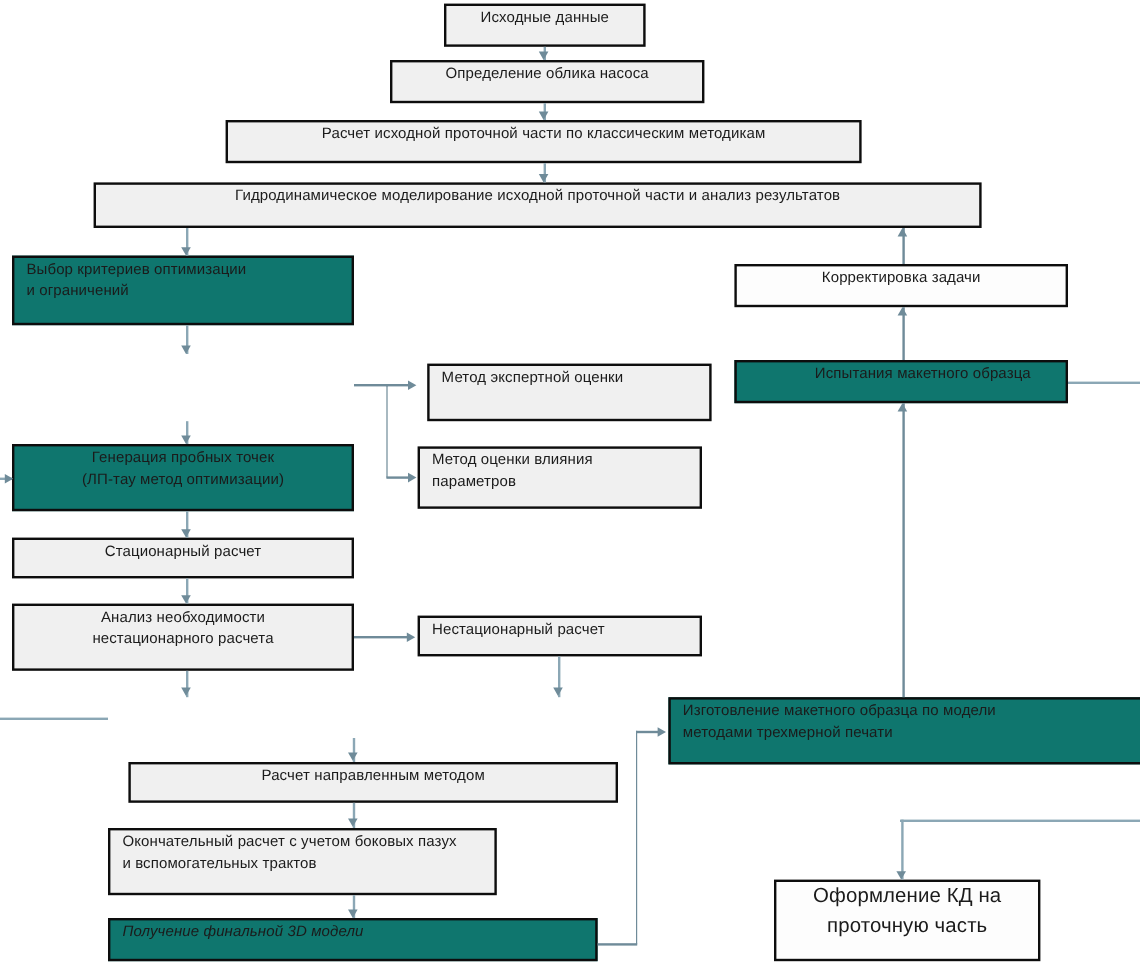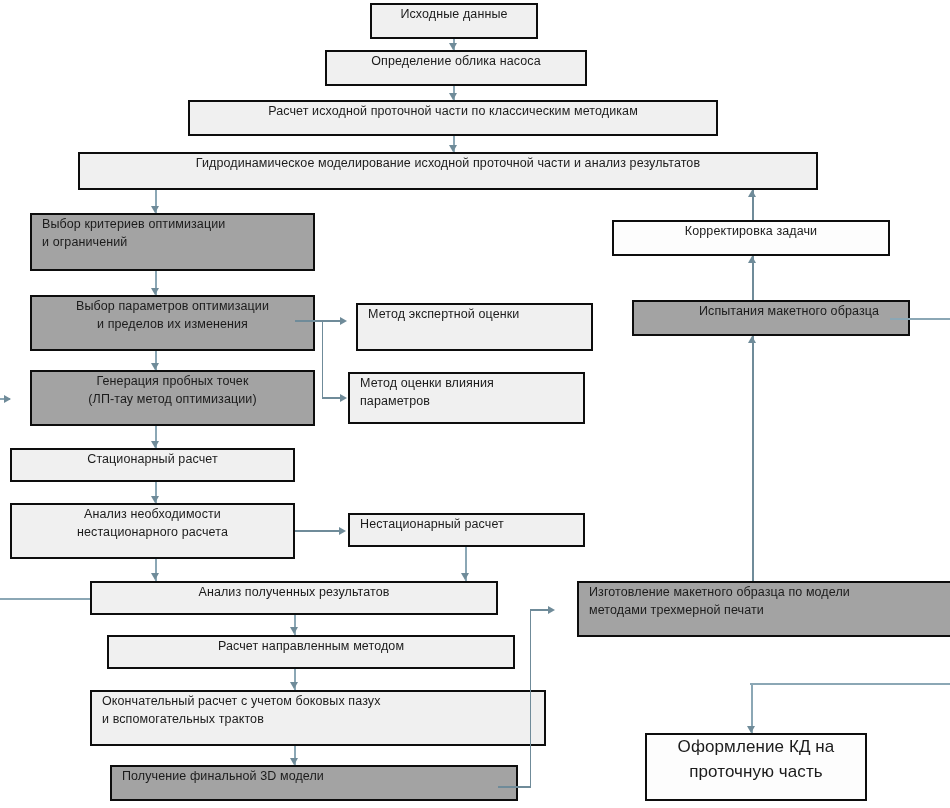--- a/index.html
+++ b/index.html
@@ -5,21 +5,21 @@
   html,body{margin:0;padding:0;background:#ffffff;}
   body{font-family:"Liberation Sans","DejaVu Sans",sans-serif;}
   #canvas{position:relative;width:950px;height:808px;background:#fff;overflow:hidden;}
   .node{position:absolute;box-sizing:border-box;border:2px solid #0d0d0d;
         display:flex;align-items:flex-start;font-size:12.5px;color:#1b1b1b;
         line-height:1.45;letter-spacing:.1px;}
   .node.center{justify-content:center;text-align:center;}
   .node.left{justify-content:flex-start;text-align:left;padding-left:10px;}
   .fill-white{background:#fdfdfd;}
   .fill-grey{background:#f0f0f0;}
-  .fill-blue{background:#a3a3a3;margin-left:20px;}
+  .fill-blue{background:#0f766e;}
   .node.big{font-size:17px;}
   .node .txt{white-space:pre-line;display:block;width:100%;}
   .conn{position:absolute;background:#8ba7b5;}
   .conn.h{height:1.6px;}
   .conn.v{width:1.6px;}
   .conn.dk{background:#6f8b99;}
   .arrow{position:absolute;width:0;height:0;}
   .arrow.down{border-left:4.5px solid transparent;border-right:4.5px solid transparent;border-top:7px solid #6f8b99;}
   .arrow.up{border-left:4.5px solid transparent;border-right:4.5px solid transparent;border-bottom:7px solid #6f8b99;}
   .arrow.right{border-top:4.5px solid transparent;border-bottom:4.5px solid transparent;border-left:7px solid #6f8b99;}
@@ -43,24 +43,20 @@
 
   <div class="node center fill-grey" style="left:78px;top:152px;width:740px;height:38px;">
       <span class="txt">Гидродинамическое моделирование исходной проточной части и анализ результатов</span>
     </div>
 
   <div class="node left fill-blue" style="left:10px;top:213px;width:285px;height:58px;">
       <span class="txt">Выбор критериев оптимизации
 и ограничений</span>
     </div>
 
-  <div class="node center fill-blue" style="left:10px;top:295px;width:285px;height:56px;">
-      <span class="txt">Выбор параметров оптимизации
-и пределов их изменения</span>
-    </div>
 
   <div class="node center fill-blue" style="left:10px;top:370px;width:285px;height:56px;">
       <span class="txt">Генерация пробных точек
 (ЛП-тау метод оптимизации)</span>
     </div>
 
   <div class="node center fill-grey" style="left:10px;top:448px;width:285px;height:34px;">
       <span class="txt">Стационарный расчет</span>
     </div>
 
@@ -75,34 +71,31 @@
 
   <div class="node left fill-grey" style="left:348px;top:372px;width:237px;height:52px;">
       <span class="txt">Метод оценки влияния
 параметров</span>
     </div>
 
   <div class="node left fill-grey" style="left:348px;top:513px;width:237px;height:34px;">
       <span class="txt">Нестационарный расчет</span>
     </div>
 
-  <div class="node center fill-grey" style="left:90px;top:581px;width:408px;height:34px;">
-      <span class="txt">Анализ полученных результатов</span>
-    </div>
 
   <div class="node center fill-grey" style="left:107px;top:635px;width:408px;height:34px;">
       <span class="txt">Расчет направленным методом</span>
     </div>
 
-  <div class="node left fill-grey" style="left:90px;top:690px;width:456px;height:56px;">
+  <div class="node left fill-grey" style="left:90px;top:690px;width:324px;height:56px;">
       <span class="txt">Окончательный расчет с учетом боковых пазух
 и вспомогательных трактов</span>
     </div>
 
-  <div class="node left fill-blue" style="left:90px;top:765px;width:408px;height:36px;">
+  <div class="node left fill-blue" style="left:90px;top:765px;width:408px;height:36px;font-style:italic;">
       <span class="txt">Получение финальной 3D модели</span>
     </div>
 
   <div class="node center fill-white" style="left:612px;top:220px;width:278px;height:36px;">
       <span class="txt">Корректировка задачи</span>
     </div>
 
   <div class="node center fill-blue" style="left:612px;top:300px;width:278px;height:36px;padding-left:36px;">
       <span class="txt">Испытания макетного образца</span>
     </div>

